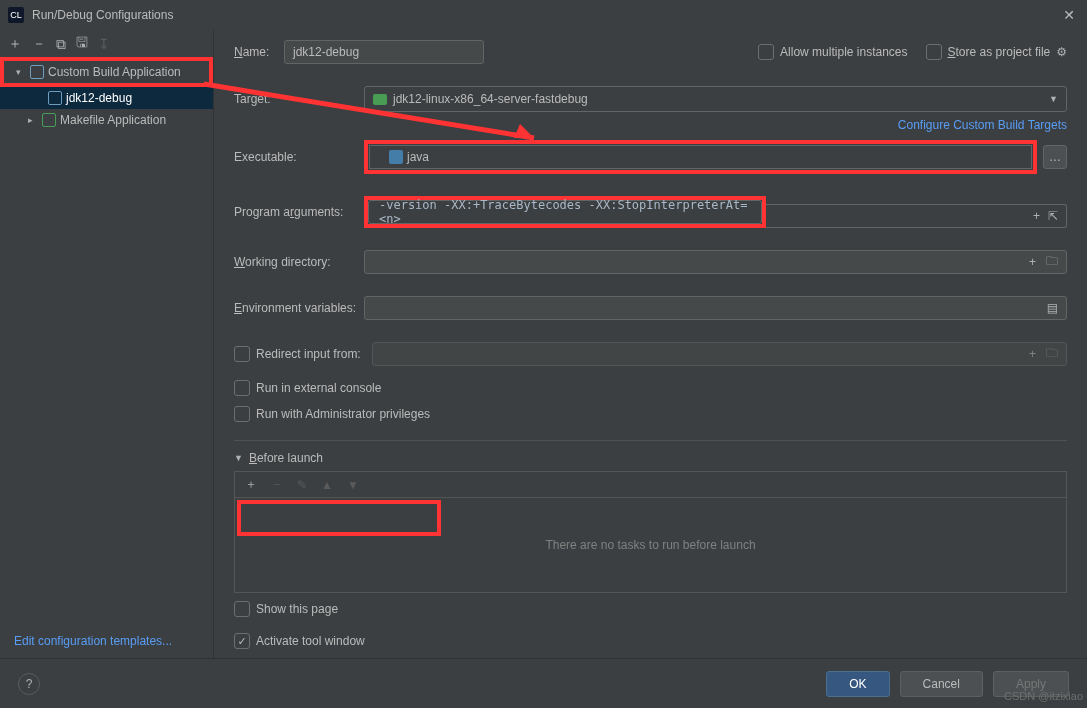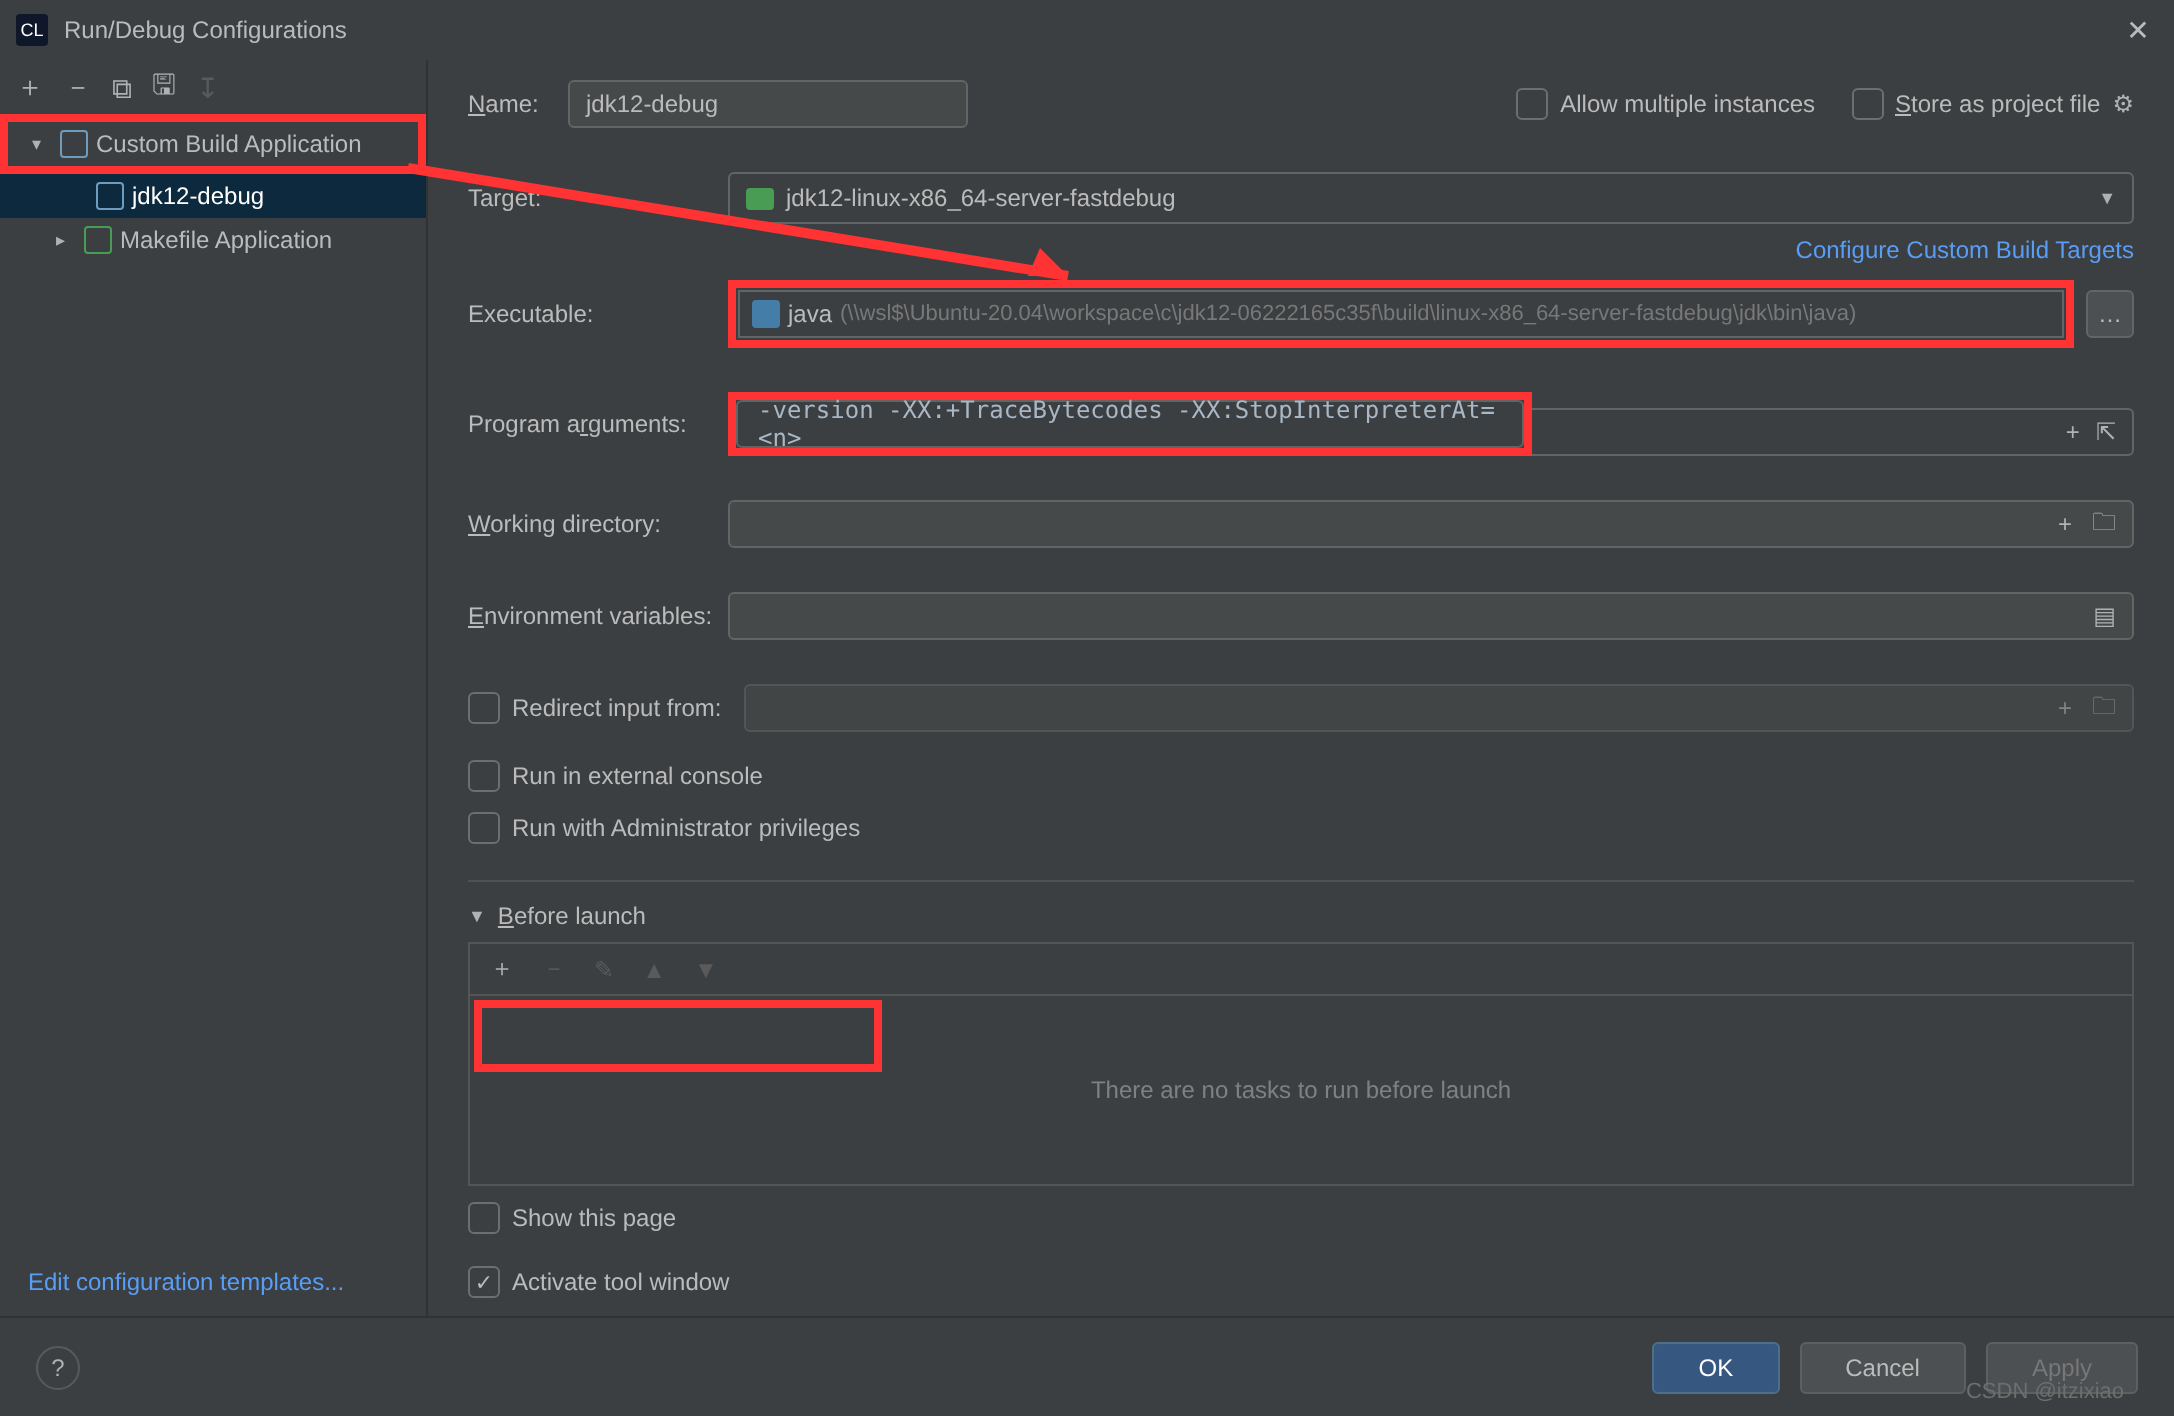--- a/index.html
+++ b/index.html
@@ -30,21 +30,21 @@
 .checkbox { width: 16px; height: 16px; border: 1px solid #6e6e6e; border-radius: 3px; margin-right: 6px; display: inline-flex; align-items: center; justify-content: center; }
 .checkbox.checked::after { content: "✓"; color: #bbb; font-size: 11px; }
 .gear { color: #afb1b3; margin-left: 6px; }
 .target-row { margin-top: 6px; margin-bottom: 6px; }
 .dropdown { background: #3c3f41; border: 1px solid #646464; height: 26px; display: flex; align-items: center; padding: 0 8px; border-radius: 3px; flex: 1; }
 .dropdown .dd-icon { width: 14px; height: 11px; background: #499c54; border-radius: 2px; margin-right: 6px; }
 .dropdown .arrow { margin-left: auto; color: #afb1b3; font-size: 9px; }
 .link-right { text-align: right; color: #589df6; margin: 2px 0 8px 0; cursor: pointer; }
 .exec-outer { position: relative; display: flex; align-items: center; gap: 6px; }
 .exec-box { border: 4px solid #ff3333; padding: 1px; flex: 1; }
-.exec-inner { background: #3c3f41; border: 1px solid #646464; height: 24px; display: flex; align-items: center; padding: 0 6px; border-radius: 0; }
+.exec-inner { background: #3c3f41; border: 1px solid #646464; height: 24px; display: flex; align-items: center; padding: 0 19px; border-radius: 0; }
 .exec-inner .ej { width: 14px; height: 14px; background: #437da8; border-radius: 2px; margin-right: 4px; }
 .exec-inner .jtext { color: #bbb; }
 .exec-inner .path { color: #787878; margin-left: 4px; overflow: hidden; white-space: nowrap; font-size: 11px; }
 .dots-btn { width: 24px; height: 24px; border: 1px solid #646464; border-radius: 3px; display: flex; align-items: center; justify-content: center; background: #4c5052; }
 .args-outer { border: 4px solid #ff3333; display: inline-block; }
 .args-inner { background: #3c3f41; border: 1px solid #646464; height: 24px; display: flex; align-items: center; padding: 0 10px; border-radius: 3px; width: 394px; color: #a9b7c6; font-family: Consolas, monospace; font-size: 12px; }
 .args-suffix { flex: 1; display: flex; justify-content: flex-end; gap: 8px; color: #afb1b3; border: 1px solid #646464; height: 24px; align-items: center; padding: 0 8px; border-radius: 0 3px 3px 0; border-left: none; }
 .full-input { flex: 1; background: #45494a; border: 1px solid #646464; height: 24px; border-radius: 3px; display: flex; align-items: center; justify-content: flex-end; padding: 0 8px; gap: 10px; color: #afb1b3; }
 .chk-row { display: flex; align-items: center; margin-bottom: 10px; color: #bbb; }
 .hr { border-top: 1px solid #515151; margin: 18px 0 10px 0; }
@@ -58,21 +58,21 @@
 .before-footer { display: flex; gap: 16px; margin-top: 8px; flex-direction: column; }
 .arrow-annot { position: absolute; left: -20px; top: 46px; pointer-events: none; }
 .arrow-line { stroke: #ff3333; stroke-width: 5; fill: none; }
 .arrow-head { fill: #ff3333; }
 .bottom-bar { height: 50px; border-top: 1px solid #323232; display: flex; align-items: center; padding: 0 18px; }
 .help-btn { width: 22px; height: 22px; border: 1px solid #5a5a5a; border-radius: 11px; display: flex; align-items: center; justify-content: center; color: #afb1b3; }
 .btns { margin-left: auto; display: flex; gap: 10px; }
 .btn { height: 24px; padding: 12px 22px; border-radius: 3px; display: flex; align-items: center; justify-content: center; border: 1px solid #5e6060; background: #4c5052; color: #bbb; cursor: pointer; }
 .btn.primary { background: #365880; border-color: #4c708c; color: #fff; }
 .btn.dim { color: #777; }
-.watermark { position: absolute; right: 25px; bottom: 6px; color: #6e6e6e; font-size: 11px; }
+.watermark { position: absolute; right: 4px; bottom: 6px; color: #6e6e6e; font-size: 11px; }
 </style>
 </head>
 <body>
 
 <div class="titlebar">
   <span class="icon">CL</span>
   <span class="title">Run/Debug Configurations</span>
   <span class="close-btn">✕</span>
 </div>
 
@@ -139,21 +139,20 @@
     </div>
     <div class="link-right">Configure Custom Build Targets</div>
 
     <div class="row">
       <div class="label">Executable:</div>
       <div class="exec-outer" style="flex:1">
         <div class="exec-box" style="flex:1">
           <div class="exec-inner">
             <span class="ej"></span>
             <span class="jtext">java</span>
-            <span class="path">(\\wsl$\Ubuntu-20.04\workspace\c\jdk12-06222165c35f\build\linux-x86_64-server-fastdebug\jdk\bin\java)</span>
           </div>
         </div>
         <div class="dots-btn">…</div>
       </div>
     </div>
 
     <div class="row">
       <div class="label">Program a<u>r</u>guments:</div>
       <div style="flex:1; display:flex; align-items:flex-end;">
         <div class="args-outer">

